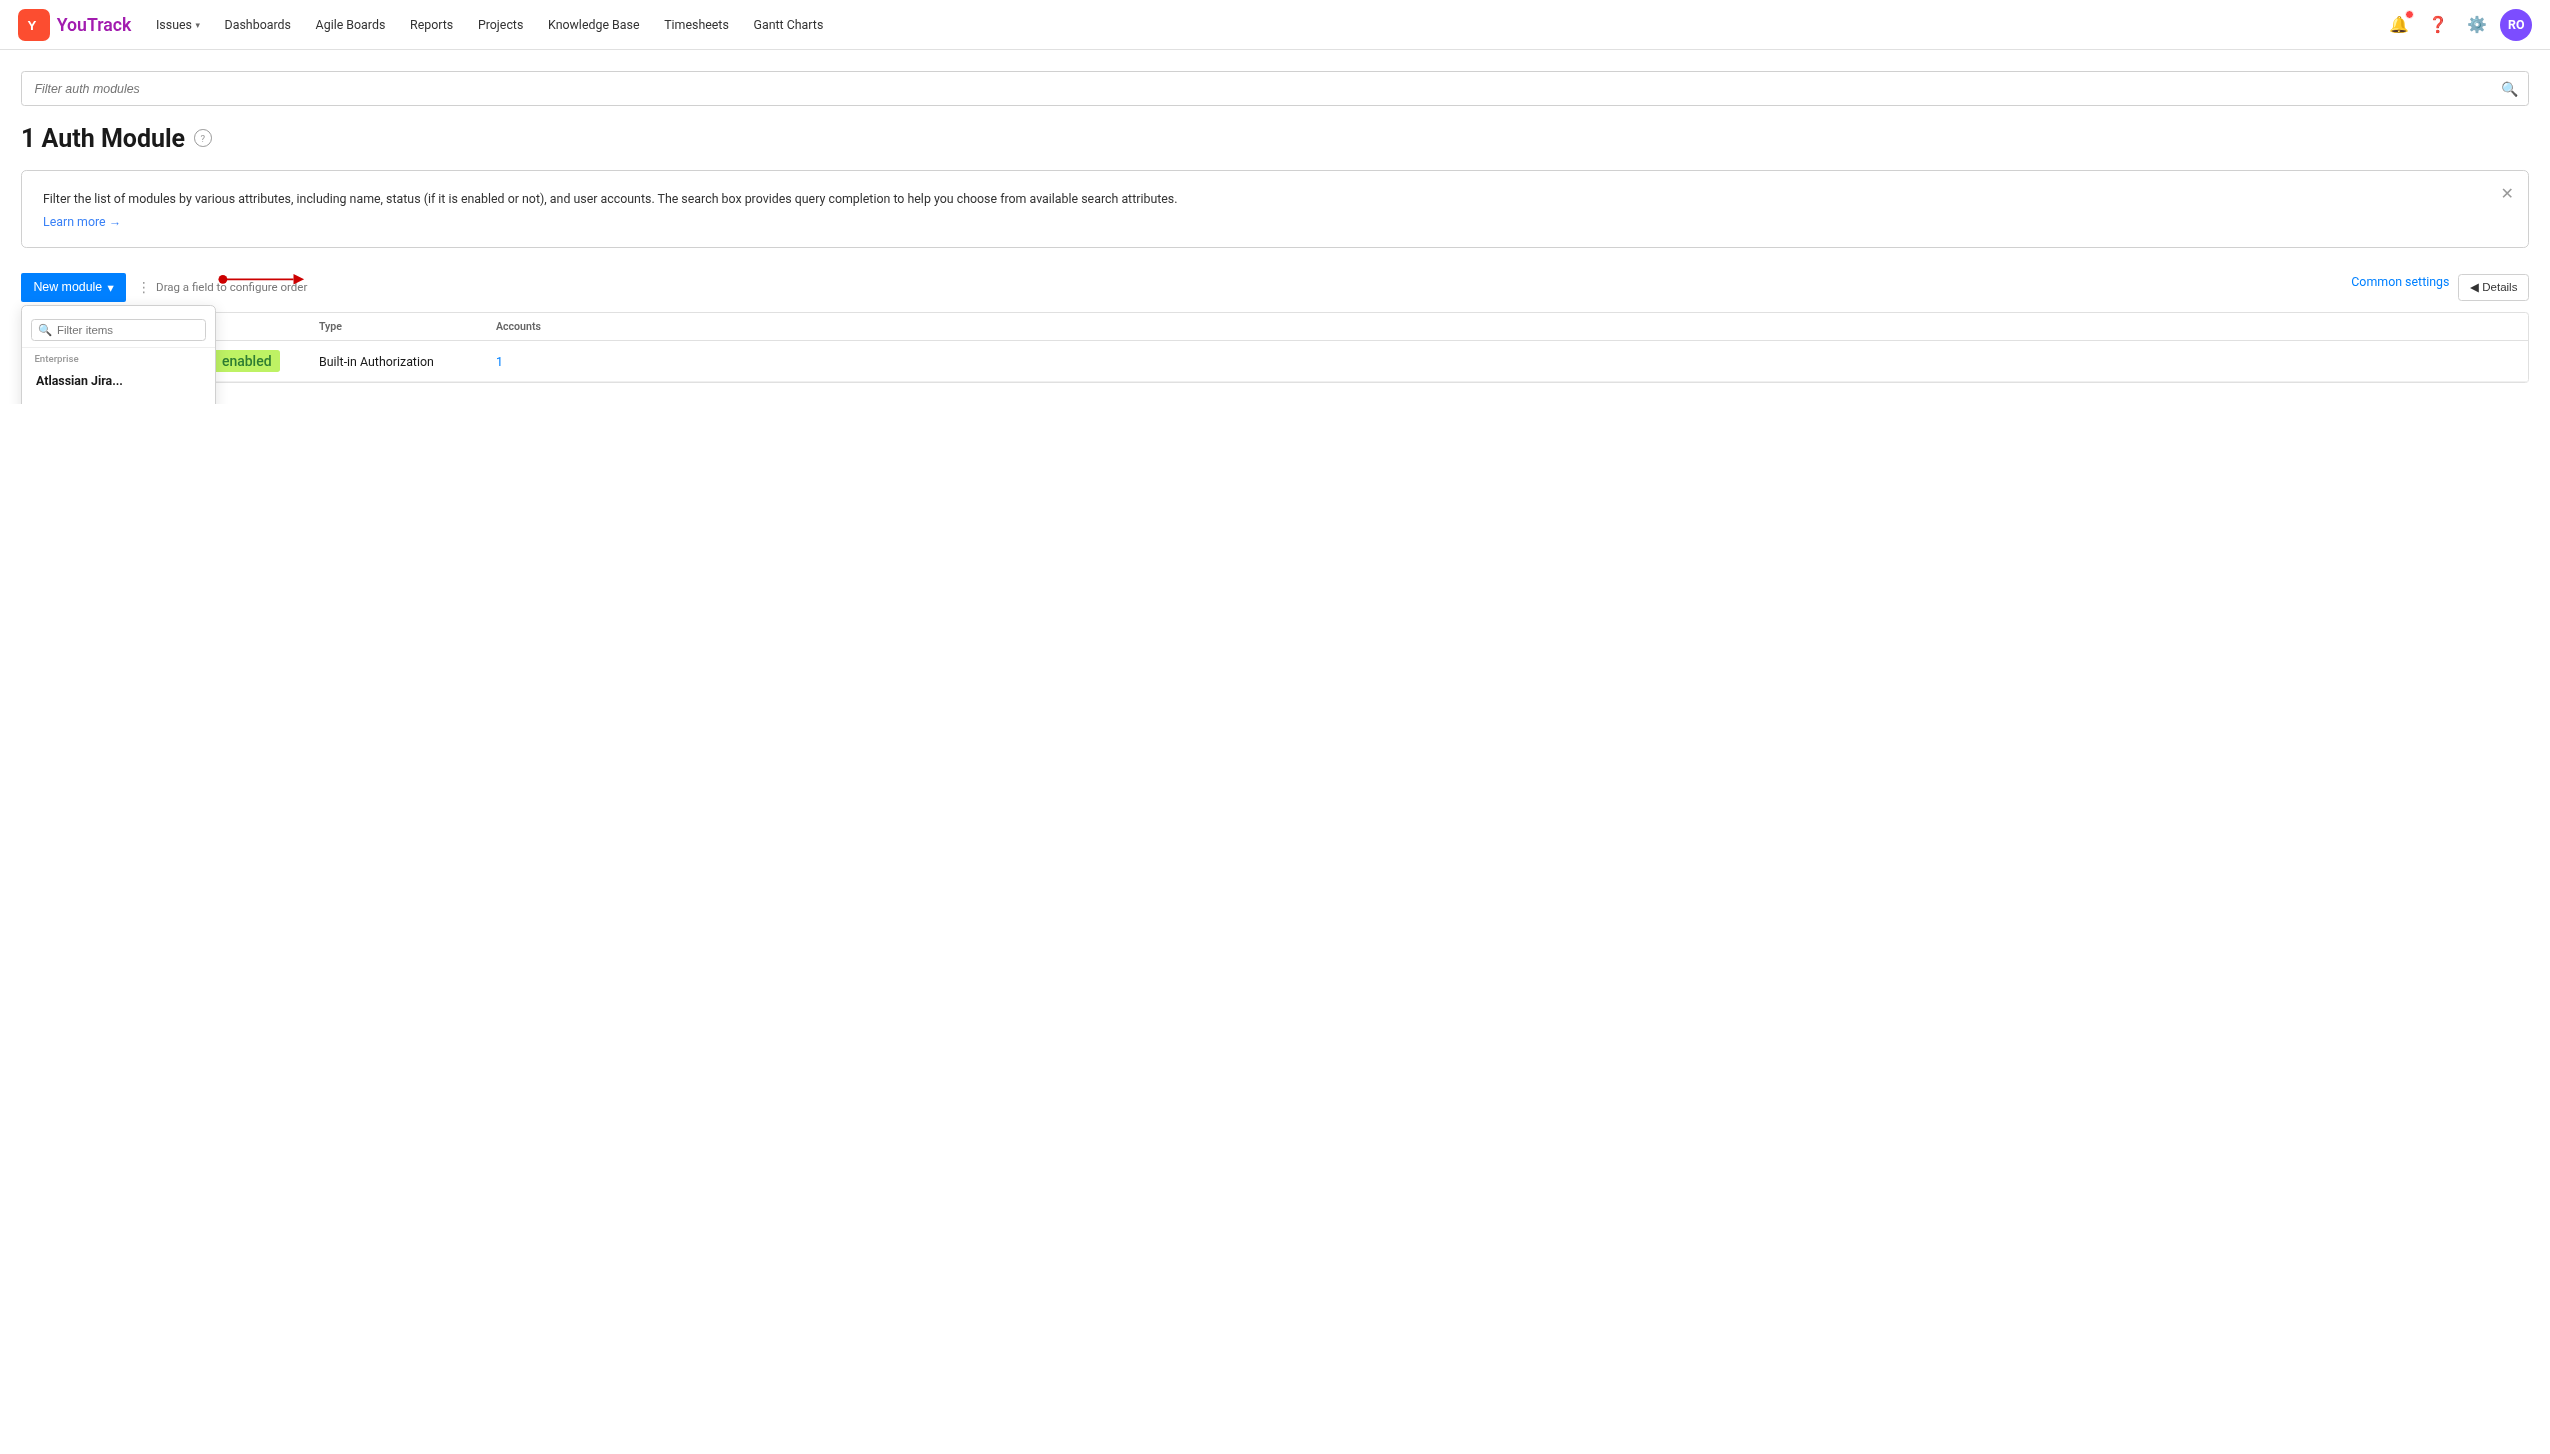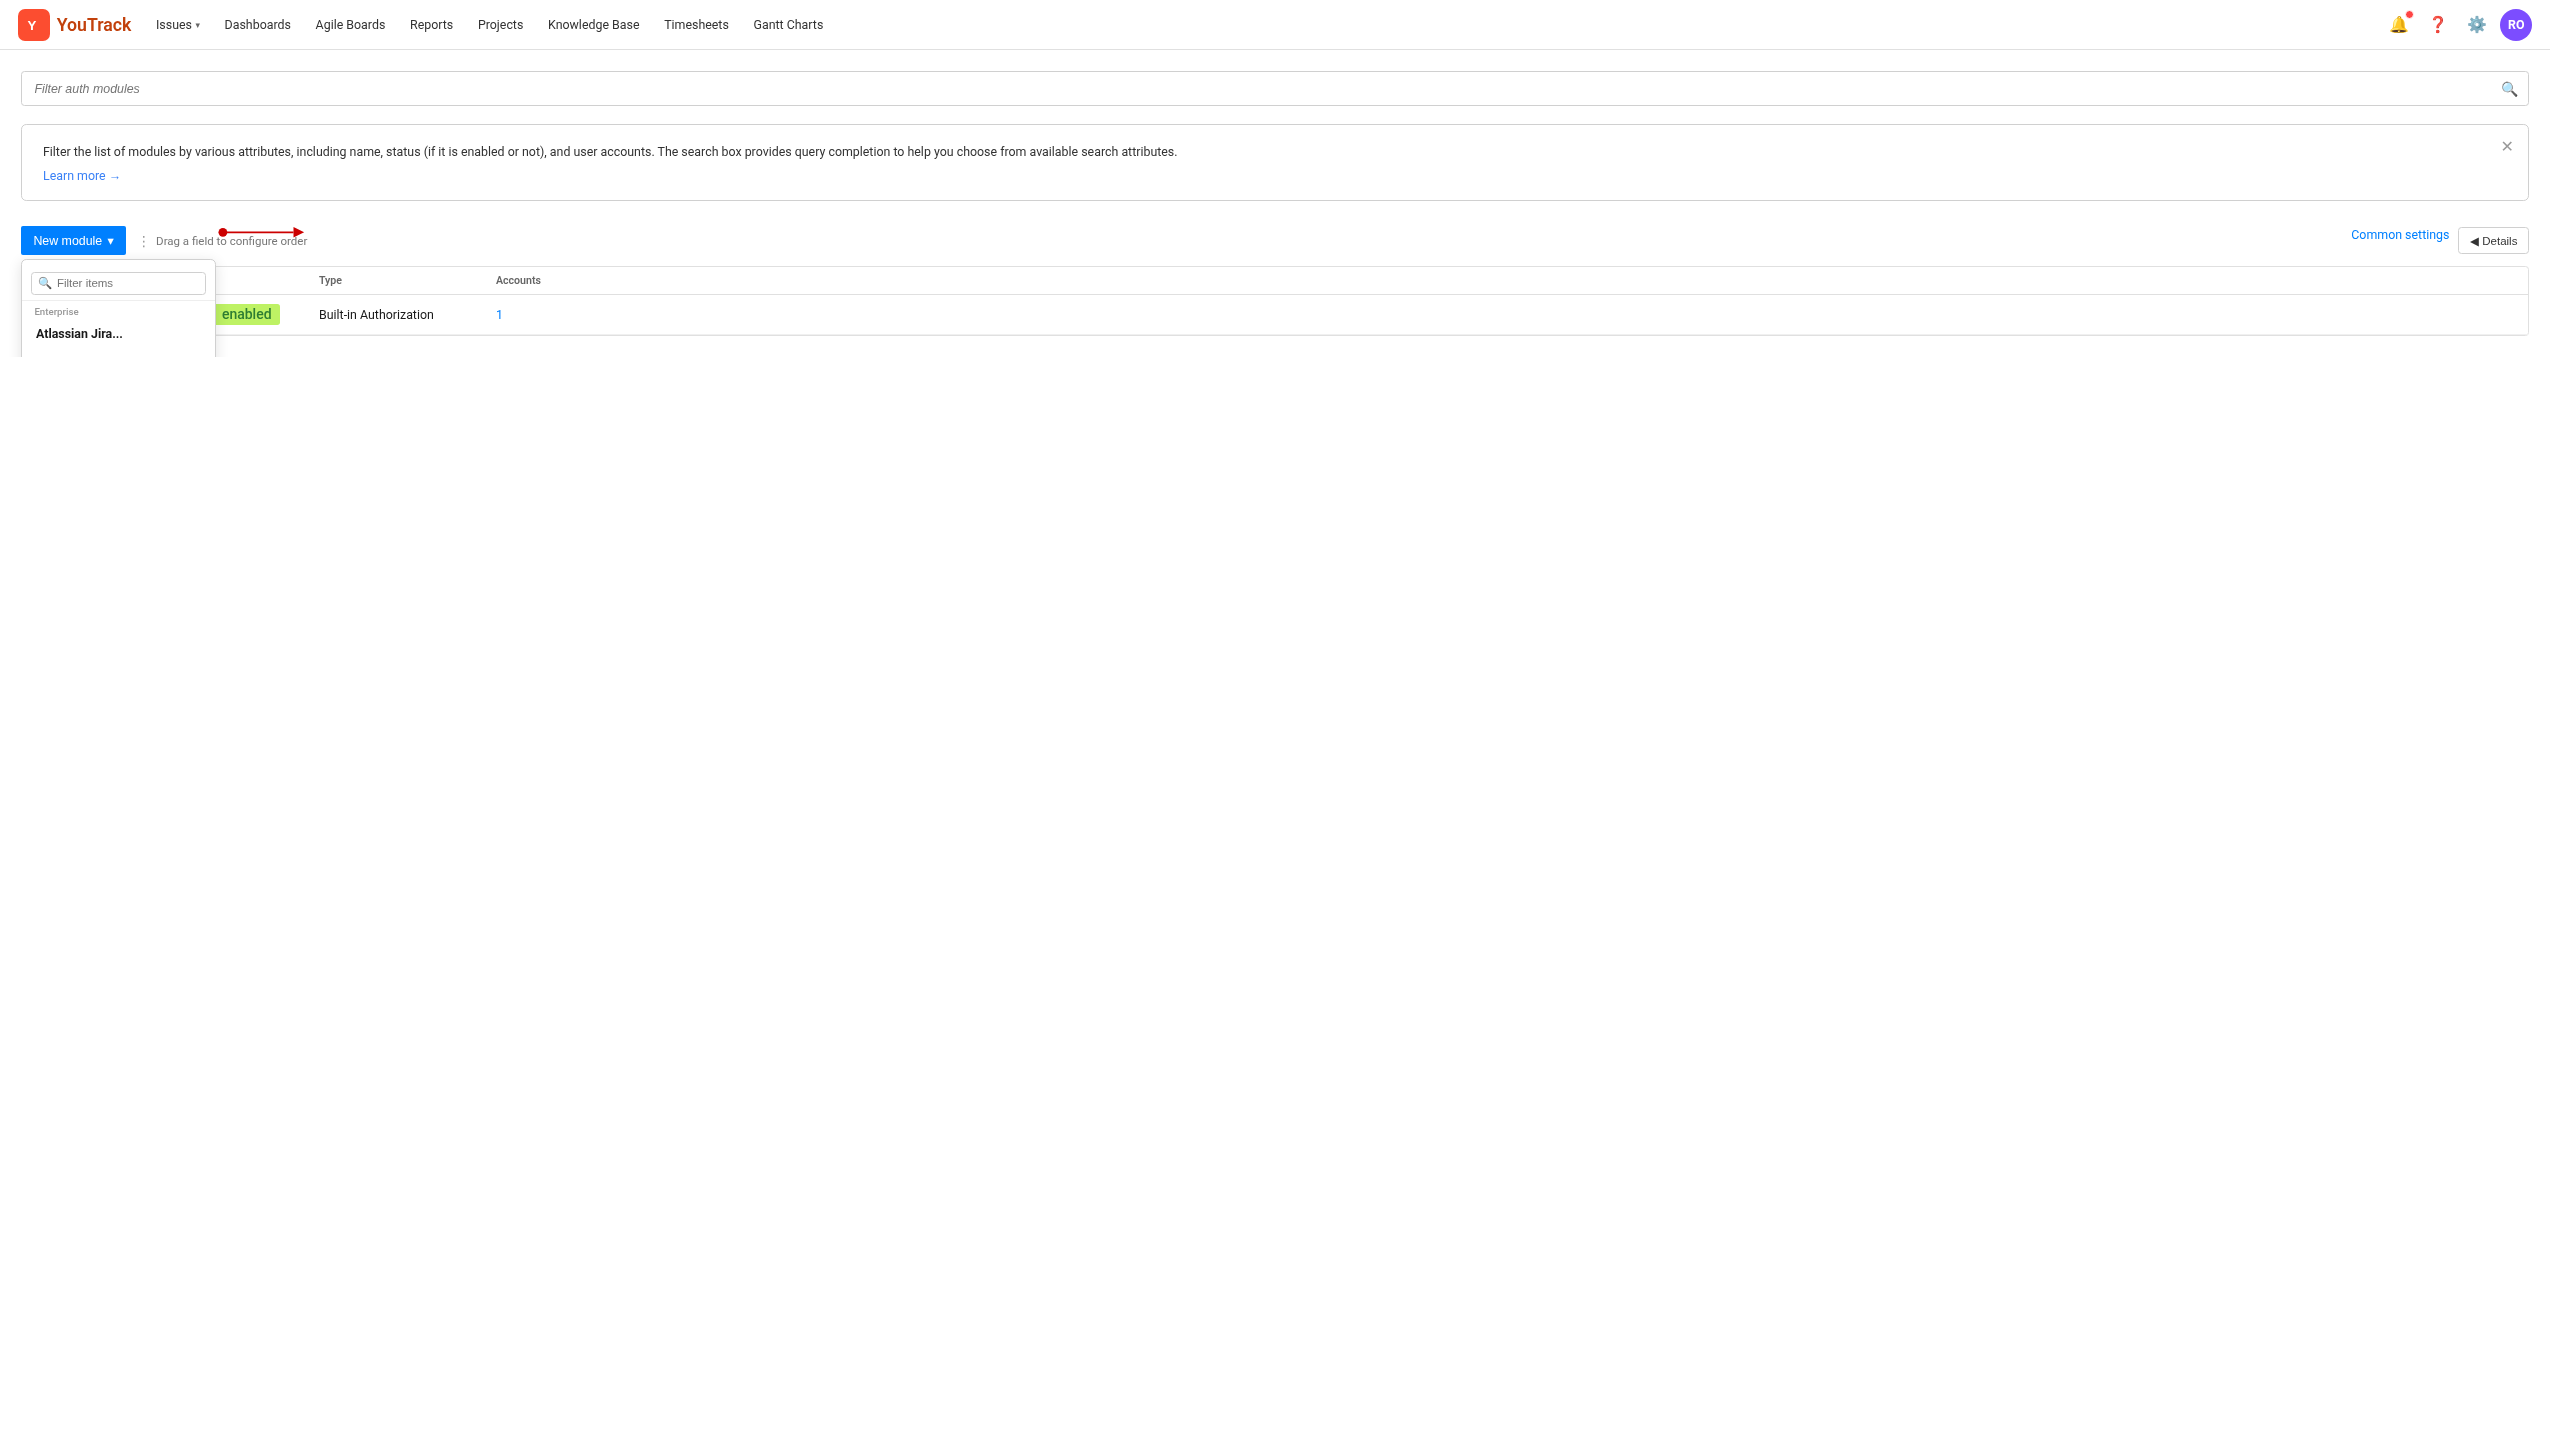--- a/index.html
+++ b/index.html
@@ -6,21 +6,21 @@
     body { font-family: -apple-system, BlinkMacSystemFont, 'Segoe UI', Roboto, sans-serif; font-size: 12.4px; color: #1a1a1a; background: #fff; }
 
     
     .navbar {
       display: flex; align-items: center; height: 50px;
       background: #fff; border-bottom: 0.9px solid #e0e0e0;
       padding: 0 17.7px; gap: 3.5px;
     }
     .nav-logo { display: flex; align-items: center; gap: 7px; margin-right: 10.6px; text-decoration: none; }
     .nav-logo-icon { width: 32px; height: 32px; background: #fc4d30; border-radius: 7px; display: flex; align-items: center; justify-content: center; color: #fff; font-weight: bold; font-size: 14px; }
-    .nav-logo-text { font-size: 17.7px; font-weight: 600; color: #c2410c; }
+    .nav-logo-text { font-size: 17.7px; font-weight: 600; color: #a21caf; }
     .nav-item { padding: 5.3px 10.6px; color: #333; text-decoration: none; font-size: 12.4px; border-radius: 3.5px; display: flex; align-items: center; gap: 3.5px; cursor: pointer; }
     .nav-chevron { font-size: 8.9px; color: #666; }
     .nav-spacer { flex: 1; }
     .nav-icons { display: flex; align-items: center; gap: 7px; }
     .nav-icon-btn { width: 32px; height: 32px; border-radius: 50%; border: none; background: transparent; cursor: pointer; display: flex; align-items: center; justify-content: center; font-size: 16px; color: #555; position: relative; }
     .nav-icon-btn .badge { position: absolute; top: 1.8px; right: 1.8px; width: 8.9px; height: 8.9px; background: #f44; border-radius: 50%; border: 1.8px solid #fff; }
     .avatar { width: 32px; height: 32px; border-radius: 50%; background: #7c4dff; color: #fff; font-weight: bold; font-size: 12.4px; display: flex; align-items: center; justify-content: center; cursor: pointer; }
 
     
     .main { padding: 21px 21px; }
@@ -121,20 +121,24 @@
   </div>
 </nav>
 
 <div class="main">
 
   <div class="search-bar">
     <input type="text" placeholder="Filter auth modules" style="">
     <span class="search-icon">🔍</span>
   </div>
 
+  <div class="page-title">
+    <h1>1 Auth Module</h1>
+    <div class="help-icon">?</div>
+  </div>
 
   <div class="info-box">
     <button class="info-box-close">✕</button>
     <p>
       <span>Filter the list of modules by various attributes, including name, status (if it is enabled or not), and user accounts. The search box provides query completion to help you choose from available search attributes.</span>
     </p>
     <a href="#">
       <span>Learn more</span>
       <span>→</span>
     </a>

